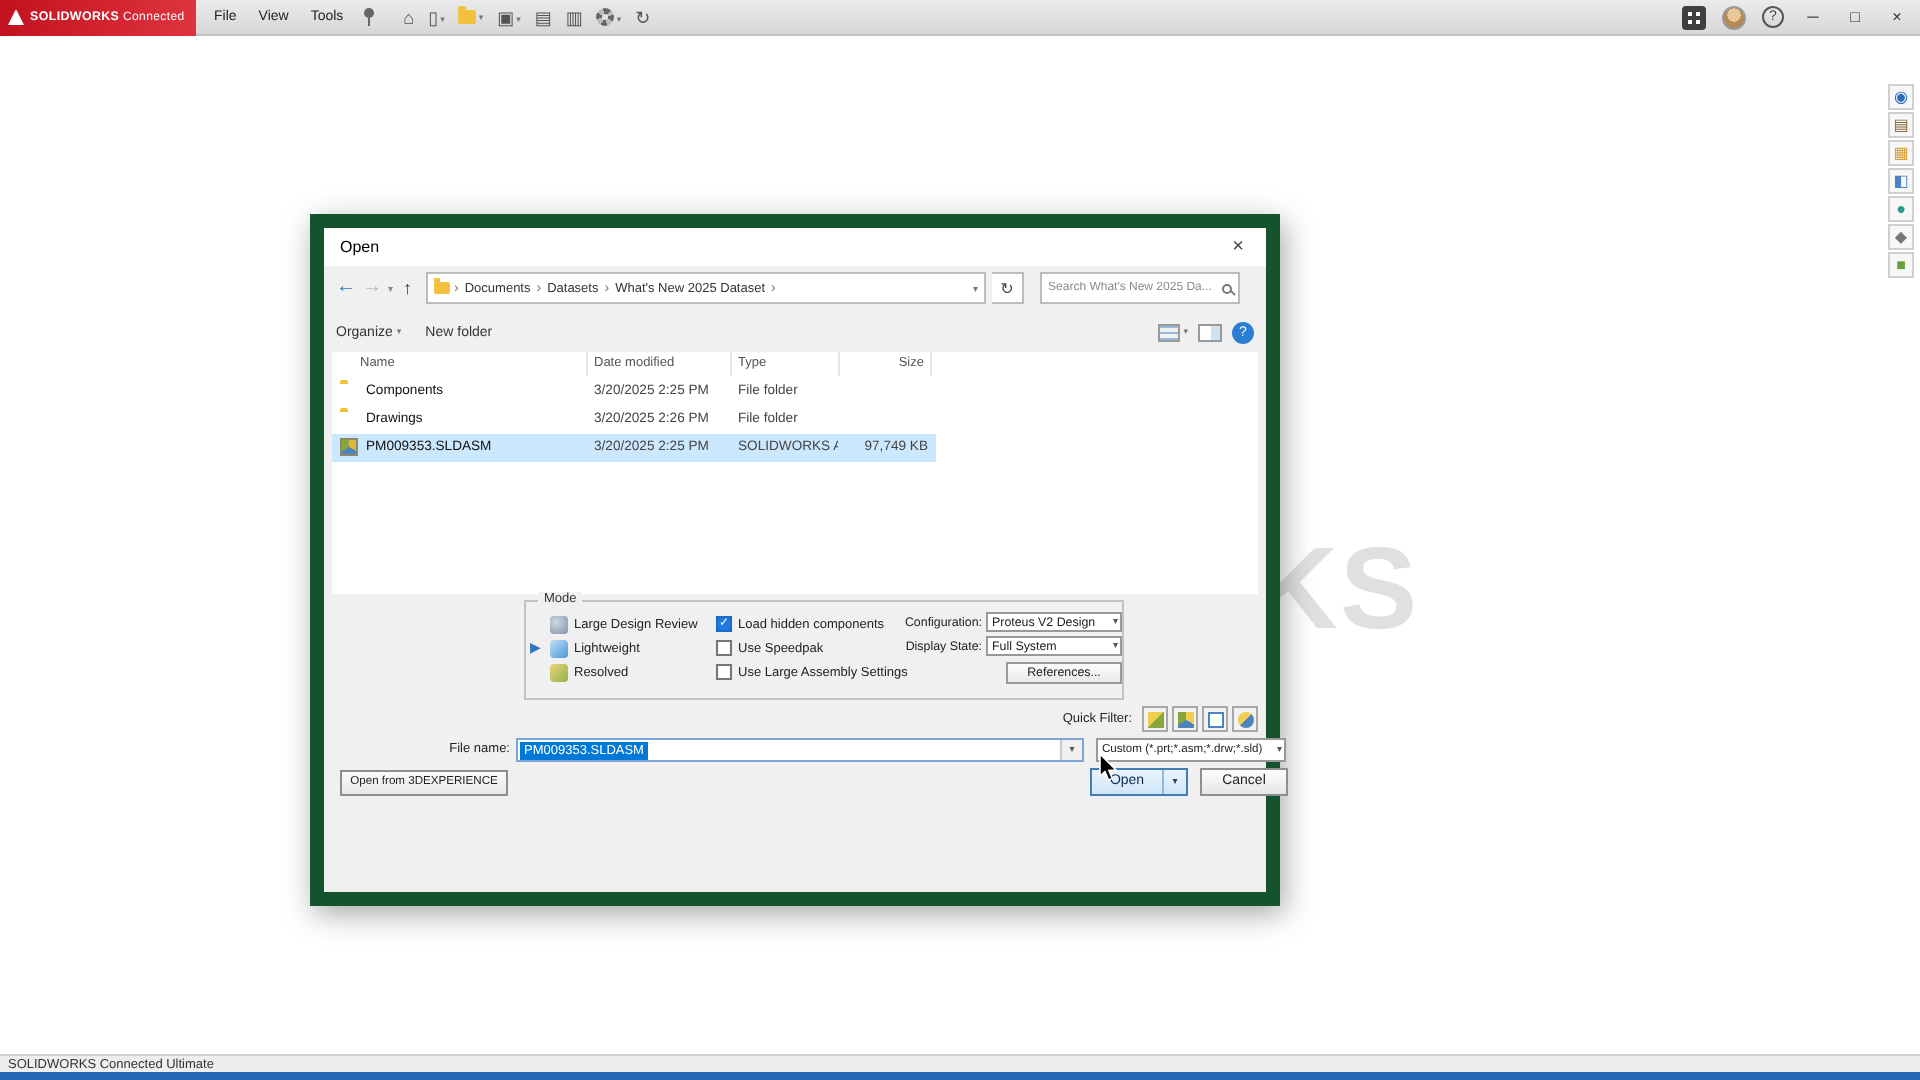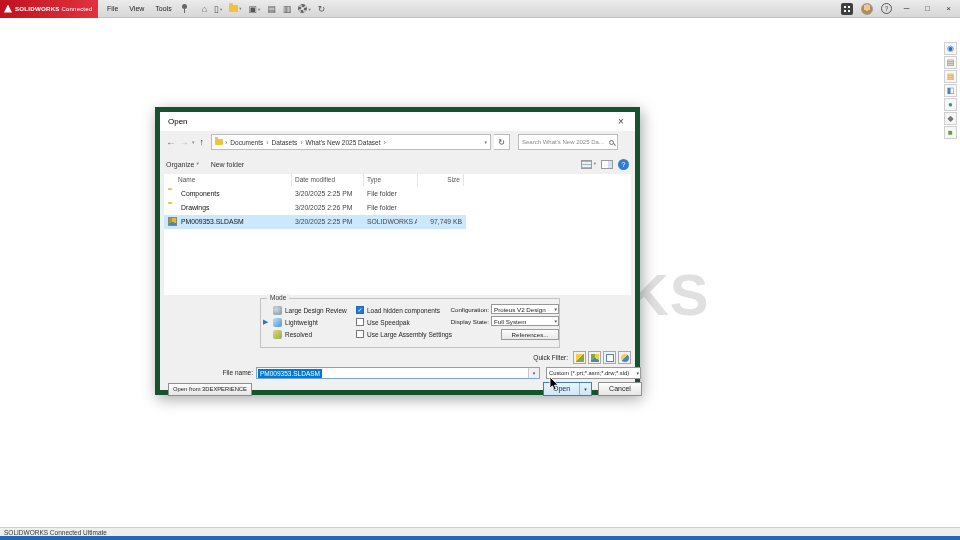--- a/index.html
+++ b/index.html
@@ -41,22 +41,22 @@
   
   .viewport { position:absolute; left:0; top:18px; width:100%; height:509px; background:#fff; }
   .watermark { position:absolute; left:300px; top:243px; font-size:58px; font-weight:bold; color:#e0e0e0;
     z-index:1; letter-spacing:1px; white-space:nowrap; }
   .taskpane { position:absolute; right:1px; top:24px; width:15px; display:flex; flex-direction:column; gap:1px; z-index:2; }
   .tp-icon { width:13px; height:13px; border:1px solid #cfcfcf; background:#f7f7f7; display:flex; align-items:center; justify-content:center; }
   .tpg { font-size:8px; line-height:1; }
   .tp0{color:#2a6fbb}.tp1{color:#8a6d3b}.tp2{color:#d8a23a}.tp3{color:#4d84c0}.tp4{color:#2e9a8f}.tp5{color:#777}.tp6{color:#6a9e3f}
 
   
-  .dlg { position:absolute; left:155px; top:107px; width:485px; height:288px; background:#f0f0f0;
-    border:5px solid #14532d; box-shadow:2px 4px 14px rgba(0,0,0,.35); z-index:10; font-size:7px; color:#222; }
+  .dlg { position:absolute; left:155px; top:107px; width:485px; height:346px; background:#f0f0f0;
+    border:7px solid #14532d; box-shadow:2px 4px 14px rgba(0,0,0,.35); z-index:10; font-size:7px; color:#222; }
   .dlg-title { position:absolute; left:0; top:0; width:100%; height:19px; background:#fff; }
   .dlg-title .t { position:absolute; left:8px; top:5px; font-size:8px; color:#000; }
   .dlg-close { position:absolute; right:0; top:0; width:28px; height:19px; text-align:center; line-height:19px; font-size:10px; color:#444; }
 
   .dlg-nav { position:absolute; left:0; top:20px; width:100%; height:20px; display:flex; align-items:center; gap:3px; padding:0 6px; }
   .nav-back { color:#2f76c0; font-size:10px; line-height:1; }
   .nav-fwd { color:#b9b9b9; font-size:10px; line-height:1; }
   .nav-dd { font-size:5px; color:#888; }
   .nav-up { color:#333; font-size:9px; line-height:1; margin-left:2px; }
   .crumbbar { display:flex; align-items:center; height:16px; background:#fff; border:1px solid #bcbcbc; width:280px;

